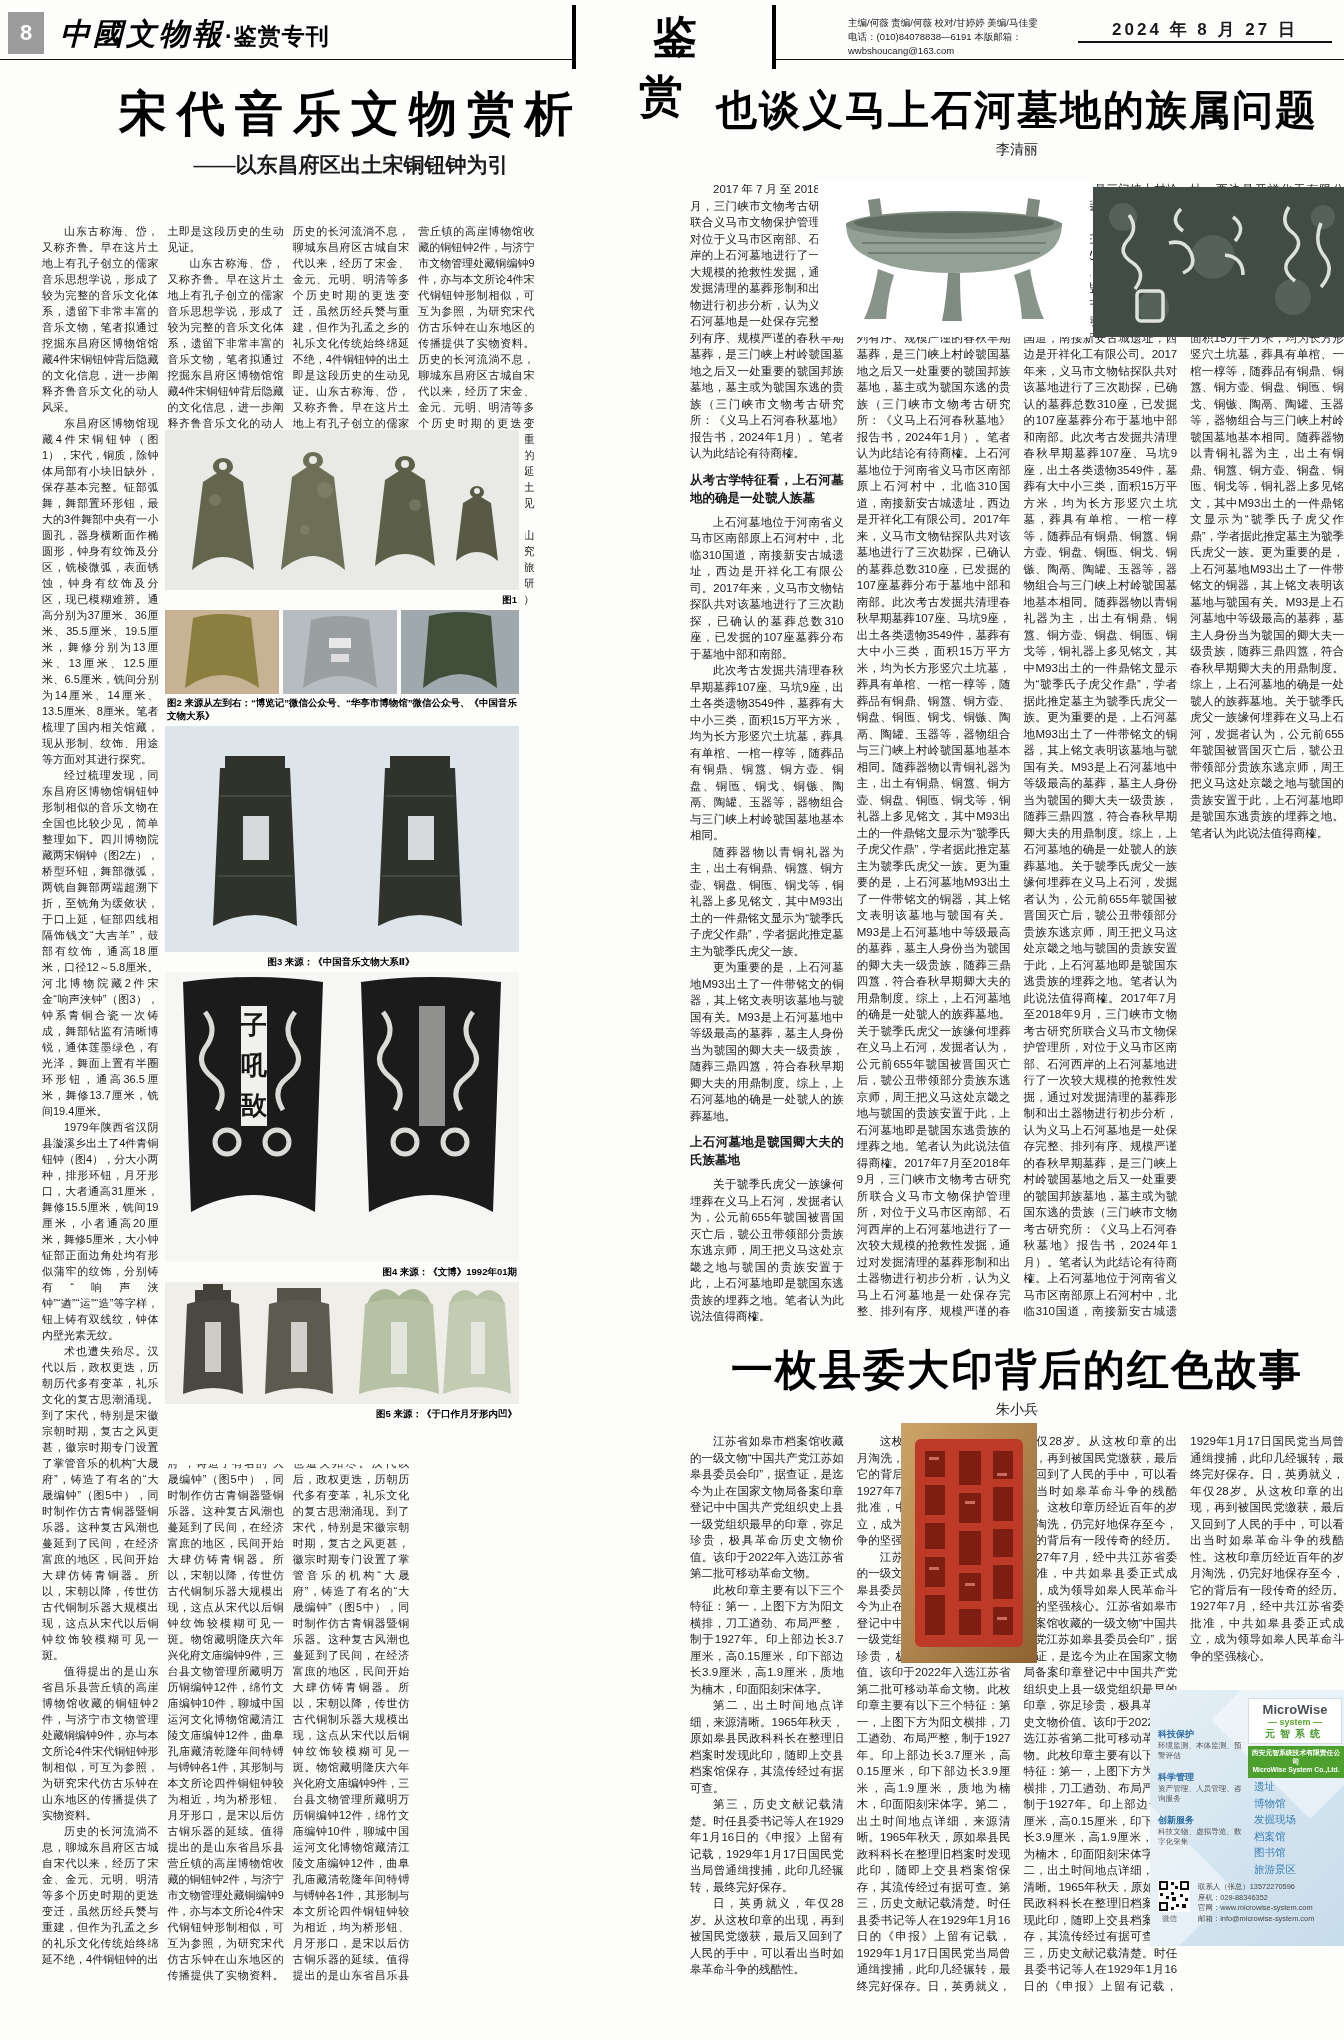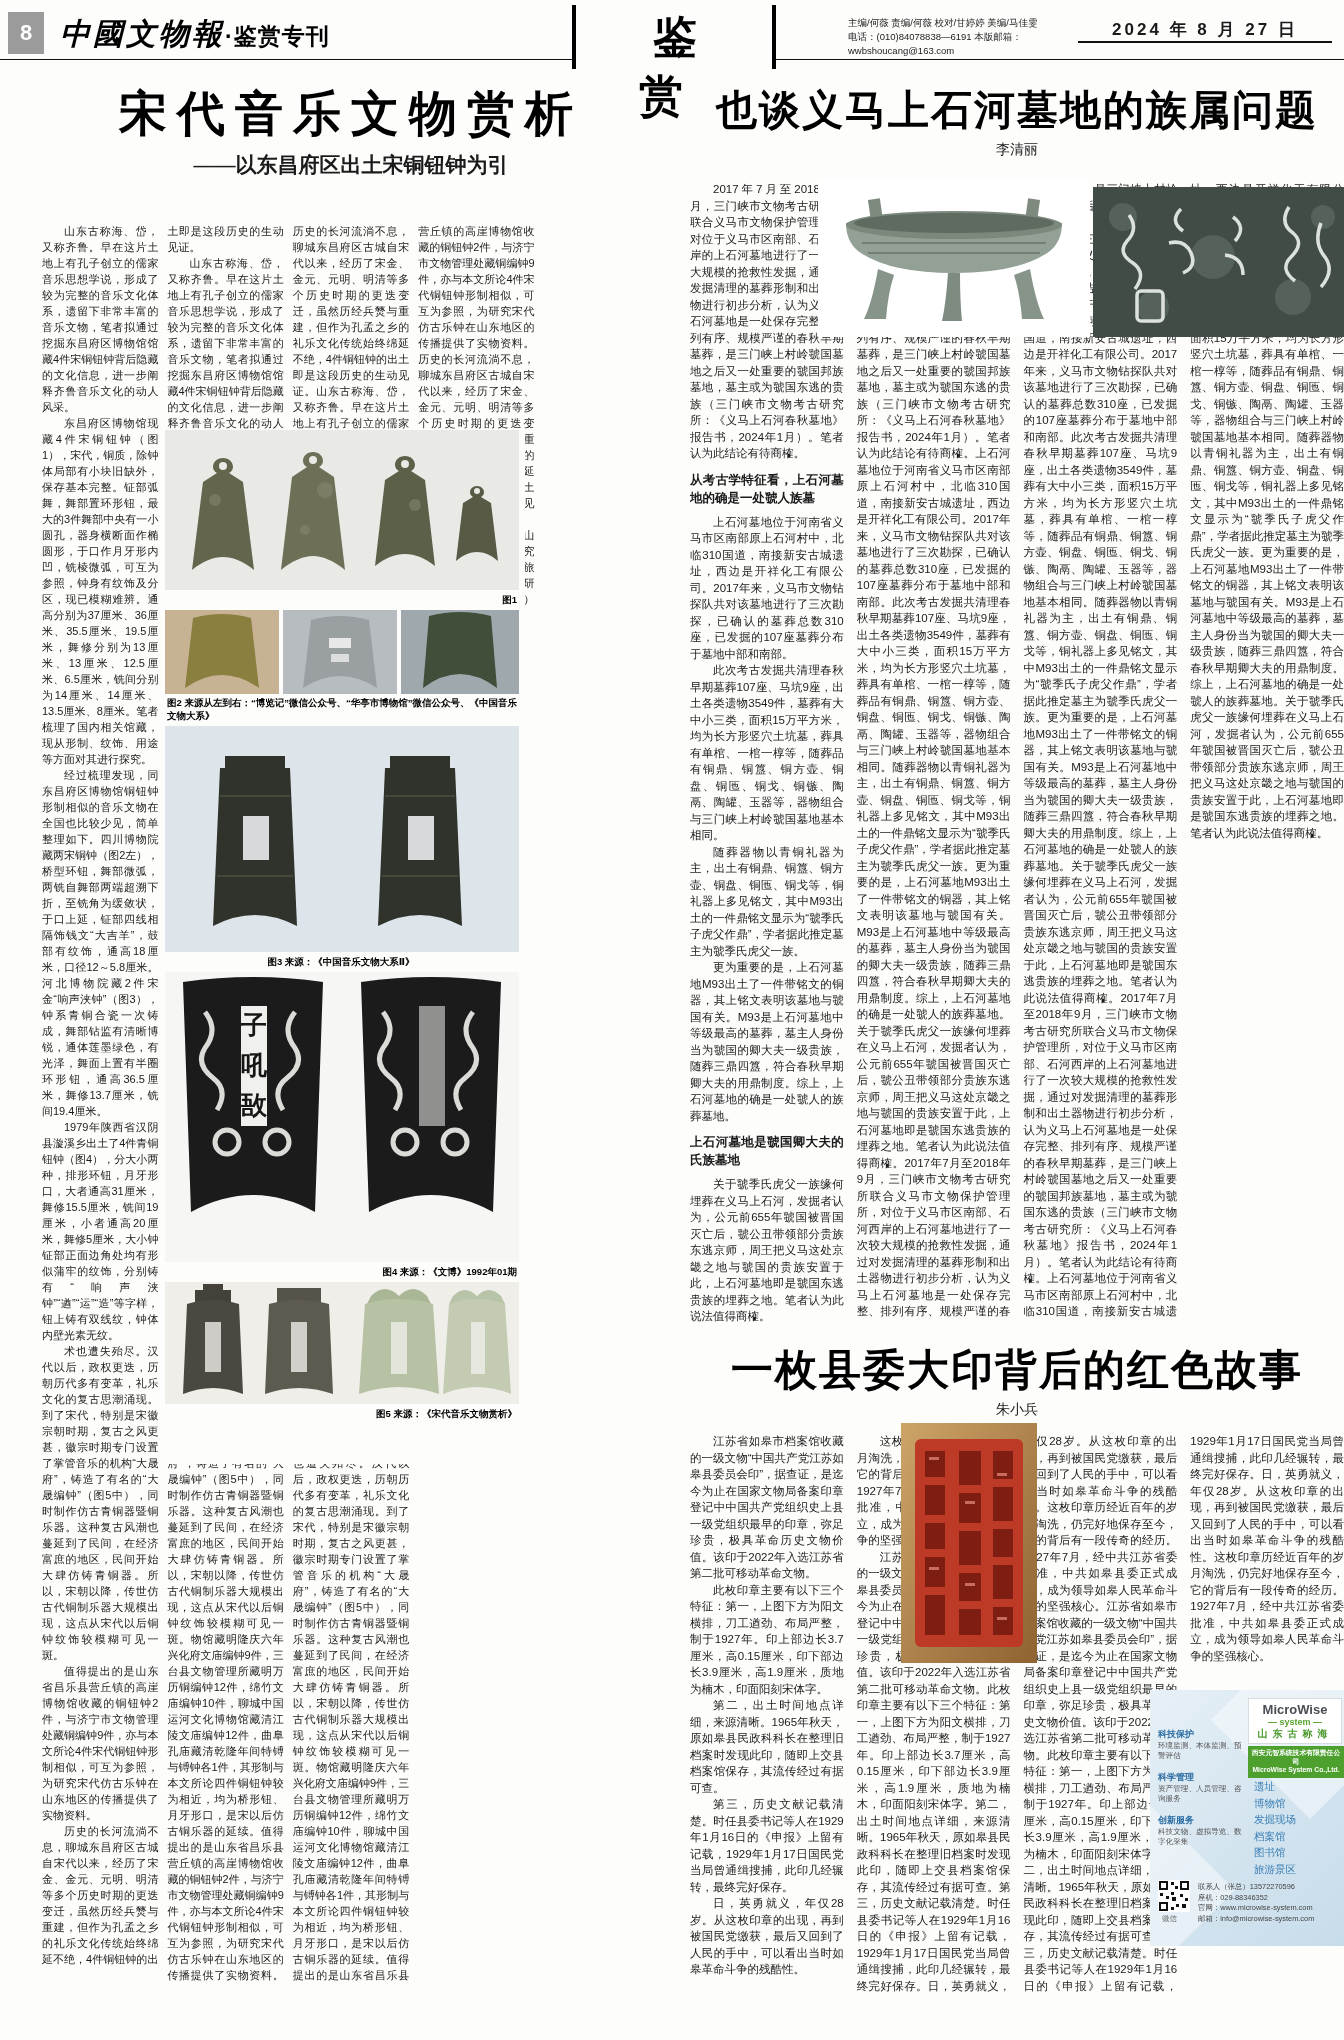--- a/index.html
+++ b/index.html
@@ -87,21 +87,21 @@
       <div>电话：(010)84078838—6191 本版邮箱：wwbshoucang@163.com</div>
     </div>
     <div class="dateline">2024 年 8 月 27 日</div>
   </div>
 
   <div class="art1">
     <div class="t-main">宋代音乐文物赏析</div>
     <div class="sub">——以东昌府区出土宋铜钮钟为引</div>
     <div class="art1-body body-cols col5">
         <p>山东古称海、岱，又称齐鲁。早在这片土地上有孔子创立的儒家音乐思想学说，形成了较为完整的音乐文化体系，遗留下非常丰富的音乐文物，笔者拟通过挖掘东昌府区博物馆馆藏4件宋铜钮钟背后隐藏的文化信息，进一步阐释齐鲁音乐文化的动人风采。</p>
-        <p>东昌府区博物馆现藏4件宋铜钮钟（图1），宋代，铜质，除钟体局部有小块旧缺外，保存基本完整。钲部弧舞，舞部置环形钮，最大的3件舞部中央有一小圆孔，器身横断面作椭圆形，于口作月牙形内凹，铣棱微弧，可互为参照，钟身有纹饰及分区，现已模糊难辨。通高分别为37厘米、36厘米、35.5厘米、19.5厘米，舞修分别为13厘米、13厘米、12.5厘米、6.5厘米，铣间分别为14厘米、14厘米、13.5厘米、8厘米。笔者梳理了国内相关馆藏，现从形制、纹饰、用途等方面对其进行探究。</p>
+        <p>东昌府区博物馆现藏4件宋铜钮钟（图1），宋代，铜质，除钟体局部有小块旧缺外，保存基本完整。钲部弧舞，舞部置环形钮，最大的3件舞部中央有一小圆孔，器身横断面作椭圆形，钟身有纹饰及分区，铣棱微弧，表面锈蚀，钟身有纹饰及分区，现已模糊难辨。通高分别为37厘米、36厘米、35.5厘米、19.5厘米，舞修分别为13厘米、13厘米、12.5厘米、6.5厘米，铣间分别为14厘米、14厘米、13.5厘米、8厘米。笔者梳理了国内相关馆藏，现从形制、纹饰、用途等方面对其进行探究。</p>
         <p>经过梳理发现，同东昌府区博物馆铜钮钟形制相似的音乐文物在全国也比较少见，简单整理如下。四川博物院藏两宋铜钟（图2左），桥型环钮，舞部微弧，两铣自舞部两端超溯下折，至铣角为缓敛状，于口上延，钲部四线相隔饰钱文“大吉羊”，鼓部有纹饰，通高18厘米，口径12～5.8厘米。河北博物院藏2件宋金“响声浃钟”（图3），钟系青铜合瓷一次铸成，舞部钻监有清晰博锐，通体莲墨绿色，有光泽，舞面上置有半圈环形钮，通高36.5厘米，舞修13.7厘米，铣间19.4厘米。</p>
         <p>1979年陕西省汉阴县漩溪乡出土了4件青铜钮钟（图4），分大小两种，排形环钮，月牙形口，大者通高31厘米，舞修15.5厘米，铣间19厘米，小者通高20厘米，舞修5厘米，大小钟钲部正面边角处均有形似蒲牢的纹饰，分别铸有“响声浃钟”“遒”“运”“造”等字样，钮上铸有双线纹，钟体内壁光素无纹。</p>
         <p>术也遭失殆尽。汉代以后，政权更迭，历朝历代多有变革，礼乐文化的复古思潮涌现。到了宋代，特别是宋徽宗朝时期，复古之风更甚，徽宗时期专门设置了掌管音乐的机构“大晟府”，铸造了有名的“大晟编钟”（图5中），同时制作仿古青铜器暨铜乐器。这种复古风潮也蔓延到了民间，在经济富庶的地区，民间开始大肆仿铸青铜器。所以，宋朝以降，传世仿古代铜制乐器大规模出现，这点从宋代以后铜钟纹饰较模糊可见一斑。</p>
         <p>值得提出的是山东省昌乐县营丘镇的高崖博物馆收藏的铜钮钟2件，与济宁市文物管理处藏铜编钟9件，亦与本文所论4件宋代铜钮钟形制相似，可互为参照，为研究宋代仿古乐钟在山东地区的传播提供了实物资料。</p>
         <p>历史的长河流淌不息，聊城东昌府区古城自宋代以来，经历了宋金、金元、元明、明清等多个历史时期的更迭变迁，虽然历经兵燹与重建，但作为孔孟之乡的礼乐文化传统始终绵延不绝，4件铜钮钟的出土即是这段历史的生动见证。</p>
         <p>山东古称海、岱，又称齐鲁。早在这片土地上有孔子创立的儒家音乐思想学说，形成了较为完整的音乐文化体系，遗留下非常丰富的音乐文物，笔者拟通过挖掘东昌府区博物馆馆藏4件宋铜钮钟背后隐藏的文化信息，进一步阐释齐鲁音乐文化的动人风采。东昌府区博物馆现藏4件宋铜钮钟（图1），宋代，铜质，除钟体局部有小块旧缺外，保存基本完整。钲部弧舞，舞部置环形钮，最大的3件舞部中央有一小圆孔，器身横断面作椭圆形，于口作月牙形内凹，铣棱微弧，表面锈蚀，钟身有纹饰及分区，现已模糊难辨。通高分别为37厘米、36厘米、35.5厘米、19.5厘米，舞修分别为13厘米、13厘米、12.5厘米、6.5厘米，铣间分别为14厘米、14厘米、13.5厘米、8厘米。笔者梳理了国内相关馆藏，现从形制、纹饰、用途等方面对其进行探究。经过梳理发现，同东昌府区博物馆铜钮钟形制相似的音乐文物在全国也比较少见，简单整理如下。四川博物院藏两宋铜钟（图2左），桥型环钮，舞部微弧，两铣自舞部两端超溯下折，至铣角为缓敛状，于口上延，钲部四线相隔饰钱文“大吉羊”，鼓部有纹饰，通高18厘米，口径12～5.8厘米。河北博物院藏2件宋金“响声浃钟”（图3），钟系青铜合瓷一次铸成，舞部钻监有清晰博锐，通体莲墨绿色，有光泽，舞面上置有半圈环形钮，通高36.5厘米，舞修13.7厘米，铣间19.4厘米。1979年陕西省汉阴县漩溪乡出土了4件青铜钮钟（图4），分大小两种，排形环钮，月牙形口，大者通高31厘米，舞修15.5厘米，铣间19厘米，小者通高20厘米，舞修5厘米，大小钟钲部正面边角处均有形似蒲牢的纹饰，分别铸有“响声浃钟”“遒”“运”“造”等字样，钮上铸有双线纹，钟体内壁光素无纹。术也遭失殆尽。汉代以后，政权更迭，历朝历代多有变革，礼乐文化的复古思潮涌现。到了宋代，特别是宋徽宗朝时期，复古之风更甚，徽宗时期专门设置了掌管音乐的机构“大晟府”，铸造了有名的“大晟编钟”（图5中），同时制作仿古青铜器暨铜乐器。这种复古风潮也蔓延到了民间，在经济富庶的地区，民间开始大肆仿铸青铜器。所以，宋朝以降，传世仿古代铜制乐器大规模出现，这点从宋代以后铜钟纹饰较模糊可见一斑。物馆藏明隆庆六年兴化府文庙编钟9件，三台县文物管理所藏明万历铜编钟12件，绵竹文庙编钟10件，聊城中国运河文化博物馆藏清江陵文庙编钟12件，曲阜孔庙藏清乾隆年间特镈与镈钟各1件，其形制与本文所论四件铜钮钟较为相近，均为桥形钮、月牙形口，是宋以后仿古铜乐器的延续。值得提出的是山东省昌乐县营丘镇的高崖博物馆收藏的铜钮钟2件，与济宁市文物管理处藏铜编钟9件，亦与本文所论4件宋代铜钮钟形制相似，可互为参照，为研究宋代仿古乐钟在山东地区的传播提供了实物资料。历史的长河流淌不息，聊城东昌府区古城自宋代以来，经历了宋金、金元、元明、明清等多个历史时期的更迭变迁，虽然历经兵燹与重建，但作为孔孟之乡的礼乐文化传统始终绵延不绝，4件铜钮钟的出土即是这段历史的生动见证。山东古称海、岱，又称齐鲁。早在这片土地上有孔子创立的儒家音乐思想学说，形成了较为完整的音乐文化体系，遗留下非常丰富的音乐文物，笔者拟通过挖掘东昌府区博物馆馆藏4件宋铜钮钟背后隐藏的文化信息，进一步阐释齐鲁音乐文化的动人风采。东昌府区博物馆现藏4件宋铜钮钟（图1），宋代，铜质，除钟体局部有小块旧缺外，保存基本完整。钲部弧舞，舞部置环形钮，最大的3件舞部中央有一小圆孔，器身横断面作椭圆形，于口作月牙形内凹，铣棱微弧，表面锈蚀，钟身有纹饰及分区，现已模糊难辨。通高分别为37厘米、36厘米、35.5厘米、19.5厘米，舞修分别为13厘米、13厘米、12.5厘米、6.5厘米，铣间分别为14厘米、14厘米、13.5厘米、8厘米。笔者梳理了国内相关馆藏，现从形制、纹饰、用途等方面对其进行探究。经过梳理发现，同东昌府区博物馆铜钮钟形制相似的音乐文物在全国也比较少见，简单整理如下。四川博物院藏两宋铜钟（图2左），桥型环钮，舞部微弧，两铣自舞部两端超溯下折，至铣角为缓敛状，于口上延，钲部四线相隔饰钱文“大吉羊”，鼓部有纹饰，通高18厘米，口径12～5.8厘米。河北博物院藏2件宋金“响声浃钟”（图3），钟系青铜合瓷一次铸成，舞部钻监有清晰博锐，通体莲墨绿色，有光泽，舞面上置有半圈环形钮，通高36.5厘米，舞修13.7厘米，铣间19.4厘米。1979年陕西省汉阴县漩溪乡出土了4件青铜钮钟（图4），分大小两种，排形环钮，月牙形口，大者通高31厘米，舞修15.5厘米，铣间19厘米，小者通高20厘米，舞修5厘米，大小钟钲部正面边角处均有形似蒲牢的纹饰，分别铸有“响声浃钟”“遒”“运”“造”等字样，钮上铸有双线纹，钟体内壁光素无纹。术也遭失殆尽。汉代以后，政权更迭，历朝历代多有变革，礼乐文化的复古思潮涌现。到了宋代，特别是宋徽宗朝时期，复古之风更甚，徽宗时期专门设置了掌管音乐的机构“大晟府”，铸造了有名的“大晟编钟”（图5中），同时制作仿古青铜器暨铜乐器。这种复古风潮也蔓延到了民间，在经济富庶的地区，民间开始大肆仿铸青铜器。所以，宋朝以降，传世仿古代铜制乐器大规模出现，这点从宋代以后铜钟纹饰较模糊可见一斑。物馆藏明隆庆六年兴化府文庙编钟9件，三台县文物管理所藏明万历铜编钟12件，绵竹文庙编钟10件，聊城中国运河文化博物馆藏清江陵文庙编钟12件，曲阜孔庙藏清乾隆年间特镈与镈钟各1件，其形制与本文所论四件铜钮钟较为相近，均为桥形钮、月牙形口，是宋以后仿古铜乐器的延续。值得提出的是山东省昌乐县营丘镇的高崖博物馆收藏的铜钮钟2件，与济宁市文物管理处藏铜编钟9件，亦与本文所论4件宋代铜钮钟形制相似，可互为参照，为研究宋代仿古乐钟在山东地区的传播提供了实物资料。历史的长河流淌不息，聊城东昌府区古城自宋代以来，经历了宋金、金元、元明、明清等多个历史时期的更迭变迁，虽然历经兵燹与重建，但作为孔孟之乡的礼乐文化传统始终绵延不绝，4件铜钮钟的出土即是这段历史的生动见证。</p>
         <p class="endnote">〔本文为2024年山东聊城市社会科学研究课题“聊城古城区文物旅游发展融合研究”（ZXKT2024183）阶段性研究成果〕</p>
       </div>
 
     <div class="figstack">
@@ -193,21 +193,21 @@
           <path d="M288 14 q12 -12 24 0 q12 -12 24 0 l4 8 h-56z" fill="#b8c4a8"></path>
           <path d="M284 22 Q312 12 340 22 L346 112 Q312 98 278 112 Z" fill="#c3ccb2"></path>
         </g>
         <g fill="#efeee9" opacity=".8">
           <rect x="40" y="40" width="16" height="50"></rect>
             <rect x="126" y="40" width="16" height="50"></rect>
           <rect x="226" y="40" width="16" height="52"></rect>
             <rect x="306" y="40" width="14" height="52"></rect>
         </g>
       </svg>
-      <div class="figcap" style="text-align:right;padding:3px 6px 0 0;">图5 来源：《宋代音乐文物赏析》</div>
+      <div class="figcap" style="text-align:right;padding:3px 6px 0 0;">图5 来源：《于口作月牙形内凹》</div>
     </div>
   </div>
 
   <div class="art2">
     <div class="t-main">也谈义马上石河墓地的族属问题</div>
     <div class="byline">李清丽</div>
     <div class="art2-body body-cols col4">
         <p>2017年7月至2018年9月，三门峡市文物考古研究所联合义马市文物保护管理所，对位于义马市区南部、石河西岸的上石河墓地进行了一次较大规模的抢救性发掘，通过对发掘清理的墓葬形制和出土器物进行初步分析，认为义马上石河墓地是一处保存完整、排列有序、规模严谨的春秋早期墓葬，是三门峡上村岭虢国墓地之后又一处重要的虢国邦族墓地，墓主或为虢国东逃的贵族（三门峡市文物考古研究所：《义马上石河春秋墓地》报告书，2024年1月）。笔者认为此结论有待商榷。</p>
         <div class="subhead">从考古学特征看，上石河墓地的确是一处虢人族墓</div>
         <p>上石河墓地位于河南省义马市区南部原上石河村中，北临310国道，南接新安古城遗址，西边是开祥化工有限公司。2017年来，义马市文物钻探队共对该墓地进行了三次勘探，已确认的墓葬总数310座，已发掘的107座墓葬分布于墓地中部和南部。</p>
@@ -318,21 +318,21 @@
         <div class="svc-label">科技保护</div>
         <div class="svc-items">环境监测、本体监测、预警评估</div>
         <div class="svc-label">科学管理</div>
         <div class="svc-items">资产管理、人员管理、咨询服务</div>
         <div class="svc-label">创新服务</div>
         <div class="svc-items">科技文物、虚拟导览、数字化采集</div>
       </div>
       <div class="ad-logo">
         <div class="mw">MicroWise</div>
         <div class="sys">— system —</div>
-        <div class="cnname">山东古称海</div>
+        <div class="cnname">元智系统</div>
       </div>
       <div class="ad-banner">
         <div>西安元智系统技术有限责任公司</div>
         <div>MicroWise System Co.,Ltd.</div>
       </div>
       <div class="ad-places">
           <div>遗址</div>
           <div>博物馆</div>
           <div>发掘现场</div>
           <div>档案馆</div>

